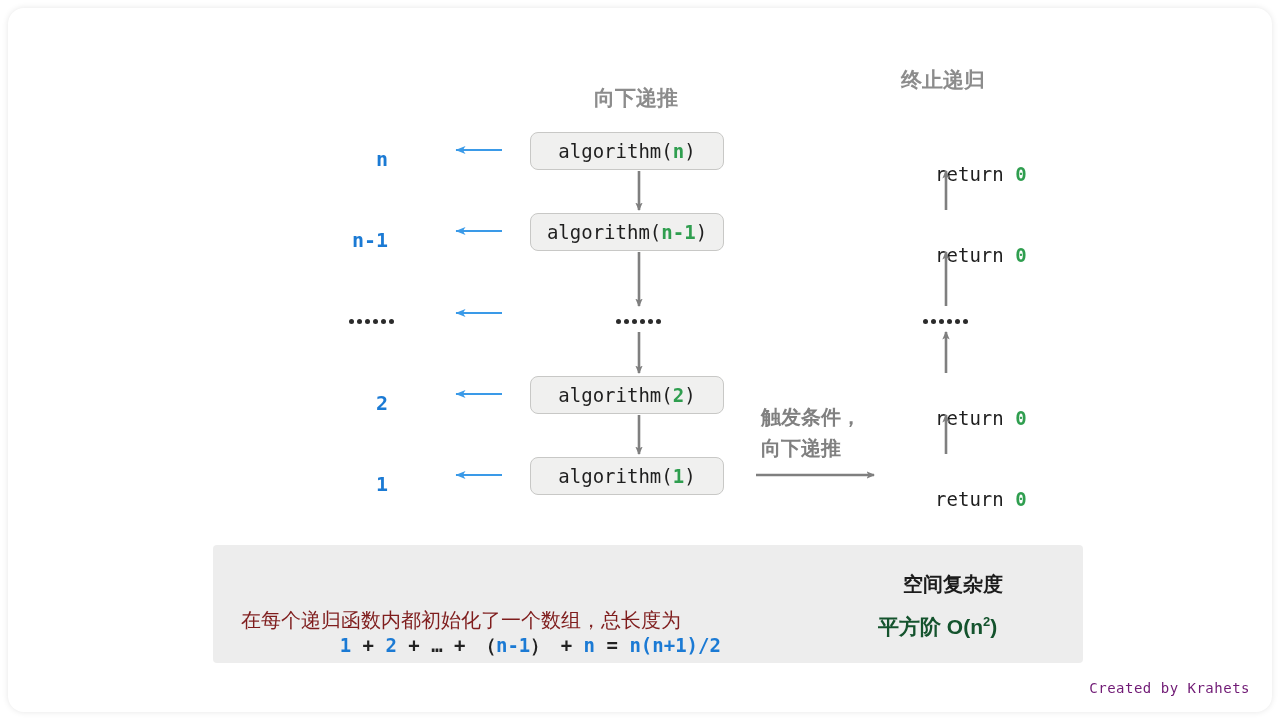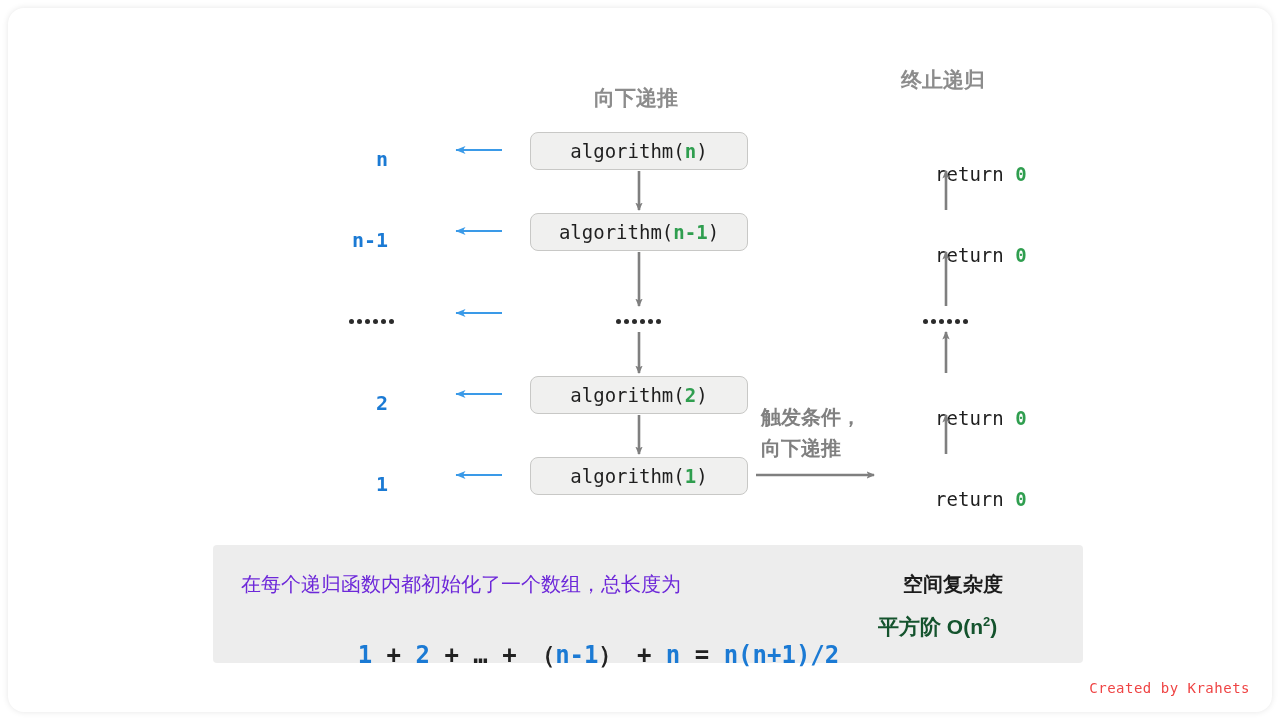--- a/index.html
+++ b/index.html
@@ -56,21 +56,21 @@
   .dots-row i {
     display: block;
     width: 5px;
     height: 5px;
     border-radius: 50%;
     background: #2b2b2b;
   }
 
   
   .code-box {
-    width: 218px;
+    width: 194px;
     height: 38px;
     box-sizing: border-box;
     background: #f0f0ef;
     border: 1.5px solid #c8c8c6;
     border-radius: 8px;
     display: flex;
     align-items: center;
     justify-content: center;
     font-family: "DejaVu Sans Mono", "Liberation Mono", monospace;
     font-size: 19px;
@@ -105,27 +105,28 @@
     left: 205px;
     top: 537px;
     width: 870px;
     height: 118px;
     background: #ededed;
     border-radius: 4px;
   }
   .sum-text {
     position: absolute;
     font-size: 20px;
-    color: #6d28d9;
-    white-space: nowrap;
+    color: #7f1d1d;
+    white-space: nowrap;
+    margin-top: 36px;
   }
   .formula {
     position: absolute;
     font-family: "DejaVu Sans Mono", "Liberation Mono", monospace;
-    font-size: 24px;
+    font-size: 19px;
     font-weight: bold;
     color: #222;
     white-space: pre;
   }
   .formula .b { color: #1b7ad4; }
   .sum-title {
     position: absolute;
     font-size: 20px;
     font-weight: bold;
     color: #1c1c1c;
@@ -140,21 +141,21 @@
   }
   .sum-value sup { font-size: 13px; }
 
   
   #credit {
     position: absolute;
     right: 22px;
     bottom: 16px;
     font-family: "DejaVu Sans Mono", "Liberation Mono", monospace;
     font-size: 14px;
-    color: #ef4444;
+    color: #701a75;
     letter-spacing: 0.5px;
     white-space: nowrap;
   }
 
   svg.overlay {
     position: absolute;
     left: 0; top: 0;
     width: 1264px; height: 704px;
     pointer-events: none;
   }

